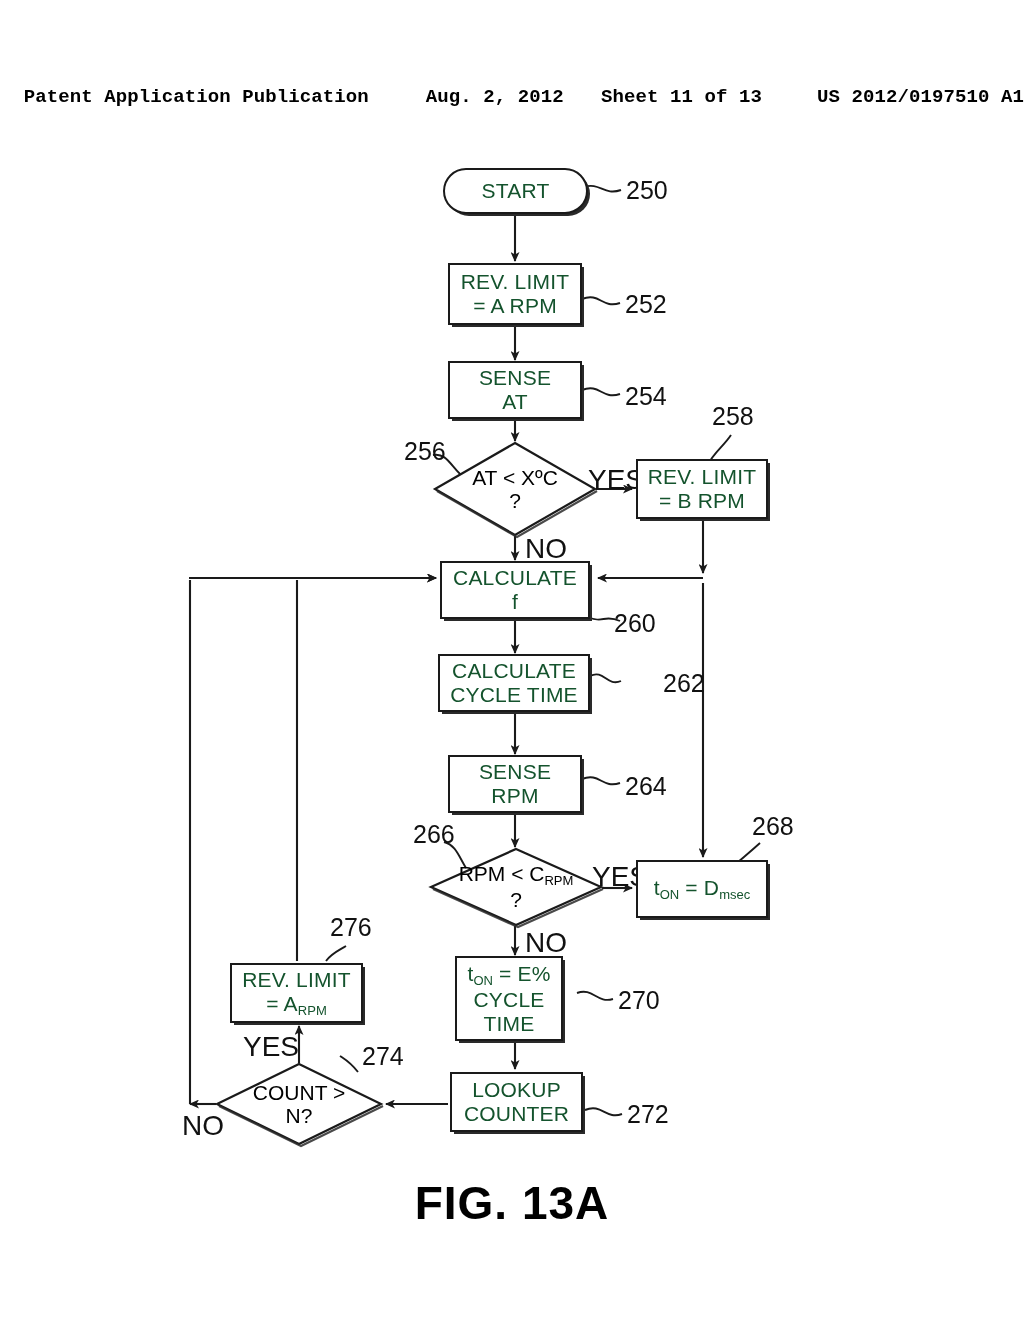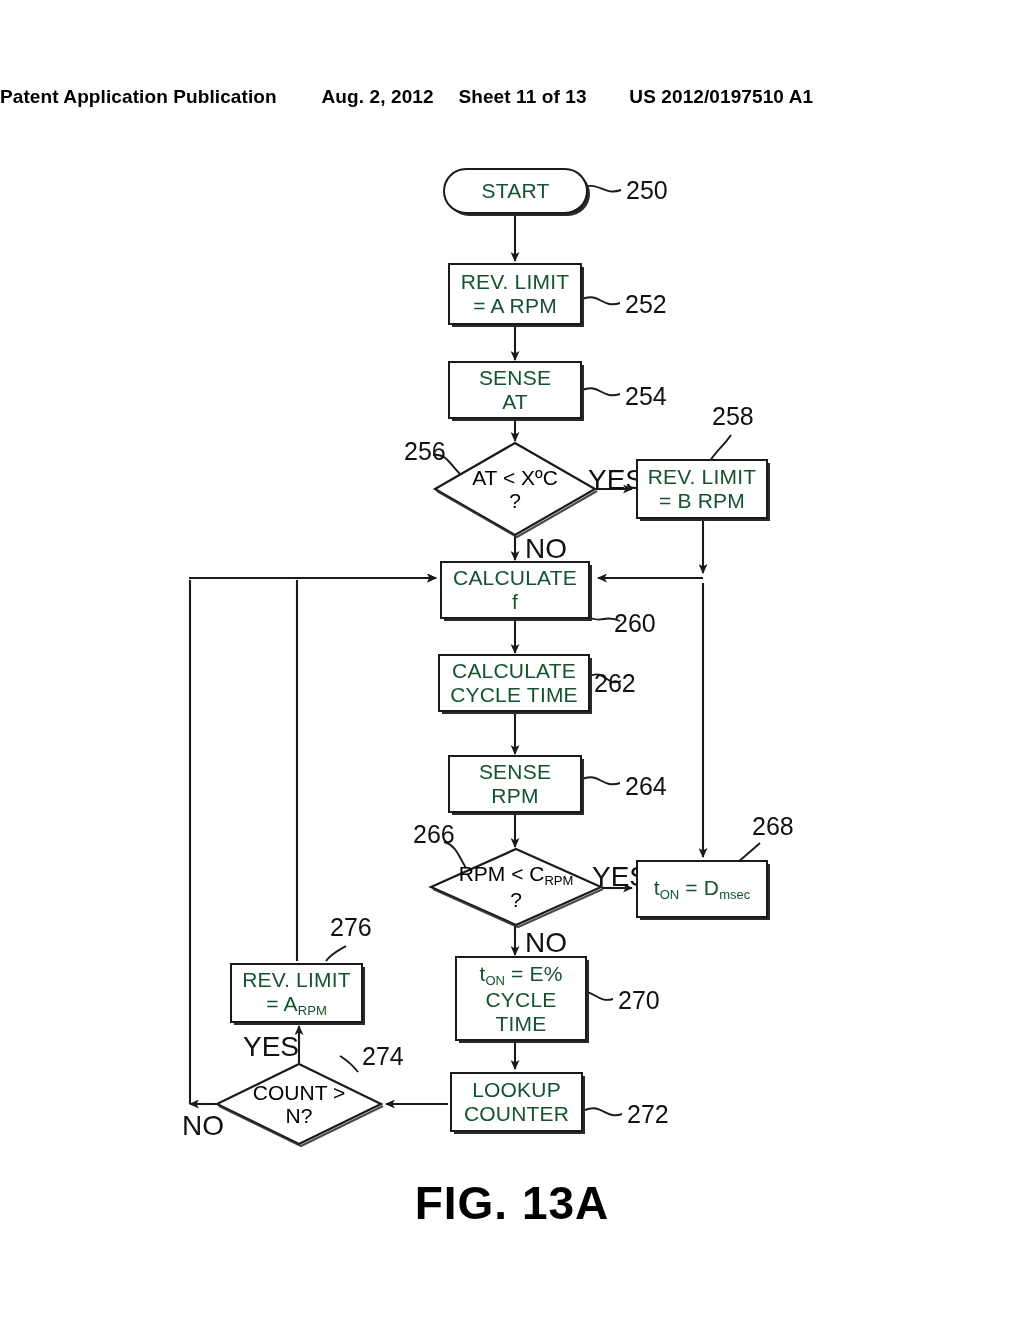--- a/index.html
+++ b/index.html
@@ -11,22 +11,22 @@
     color:#000;
     position:relative;
     overflow:hidden;
   }
   #sheet{position:absolute;left:0;top:0;width:1024px;height:1320px;}
 
   
   .hdr{
     position:absolute;
     top:86px;left:0;width:1024px;
-    text-align:left;
-    font-family:Liberation Sans, sans-serif;
+    text-align:right;
+    font-family:Liberation Mono, monospace;
     font-weight:bold;
     font-size:19px;
     letter-spacing:.1px;
     white-space:nowrap;
   }
   .hdr span{display:inline-block;vertical-align:baseline;}
   .hdr .gapA{width:34px;display:inline-block;}
   .hdr .gapB{width:14px;display:inline-block;}
   .hdr .gapC{width:32px;display:inline-block;}
 
@@ -212,21 +212,21 @@
   <div class="node rect" style="left:440px;top:561px;width:150px;height:58px;flex-direction:column;">
     <span>CALCULATE</span>
     <span>f</span>
   </div>
   <div class="reftxt" style="left:590px;top:609px;margin-left:24px;">260</div>
 
   <div class="node rect" style="left:438px;top:654px;width:152px;height:58px;flex-direction:column;">
     <span>CALCULATE</span>
     <span>CYCLE TIME</span>
   </div>
-  <div class="reftxt" style="left:594px;top:669px;">262</div>
+  <div class="reftxt" style="left:663px;top:669px;">262</div>
 
   <div class="node rect" style="left:448px;top:755px;width:134px;height:58px;flex-direction:column;">
     <span>SENSE</span>
     <span>RPM</span>
   </div>
   <div class="reftxt" style="left:625px;top:772px;">264</div>
 
   <div class="diamond-wrap" style="left:430px;top:848px;width:172px;height:78px;">
     <svg width="172" height="78" viewBox="0 0 172 78" xmlns="http://www.w3.org/2000/svg">
       <polygon points="86,1 171,39 86,77 1,39" fill="#fff" stroke="#1a1a1a" stroke-width="2.2"></polygon>
@@ -243,21 +243,21 @@
   <div class="edgelbl" style="left:592px;top:861px;">YES</div>
   <div class="edgelbl" style="left:525px;top:927px;">NO</div>
 
   <div class="node rect" style="left:636px;top:860px;width:132px;height:58px;">
     <span>
       <span>t</span><sub>ON</sub><span> = D</span><sub>msec</sub>
     </span>
   </div>
   <div class="reftxt" style="left:752px;top:812px;">268</div>
 
-  <div class="node rect" style="left:455px;top:956px;width:132px;height:85px;flex-direction:column;">
+  <div class="node rect" style="left:455px;top:956px;width:108px;height:85px;flex-direction:column;">
     <span>
       <span>t</span><sub>ON</sub><span> = E%</span>
     </span>
     <span>CYCLE</span>
     <span>TIME</span>
   </div>
   <div class="reftxt" style="left:618px;top:986px;">270</div>
 
   <div class="node rect" style="left:450px;top:1072px;width:133px;height:60px;flex-direction:column;">
     <span>LOOKUP</span>

